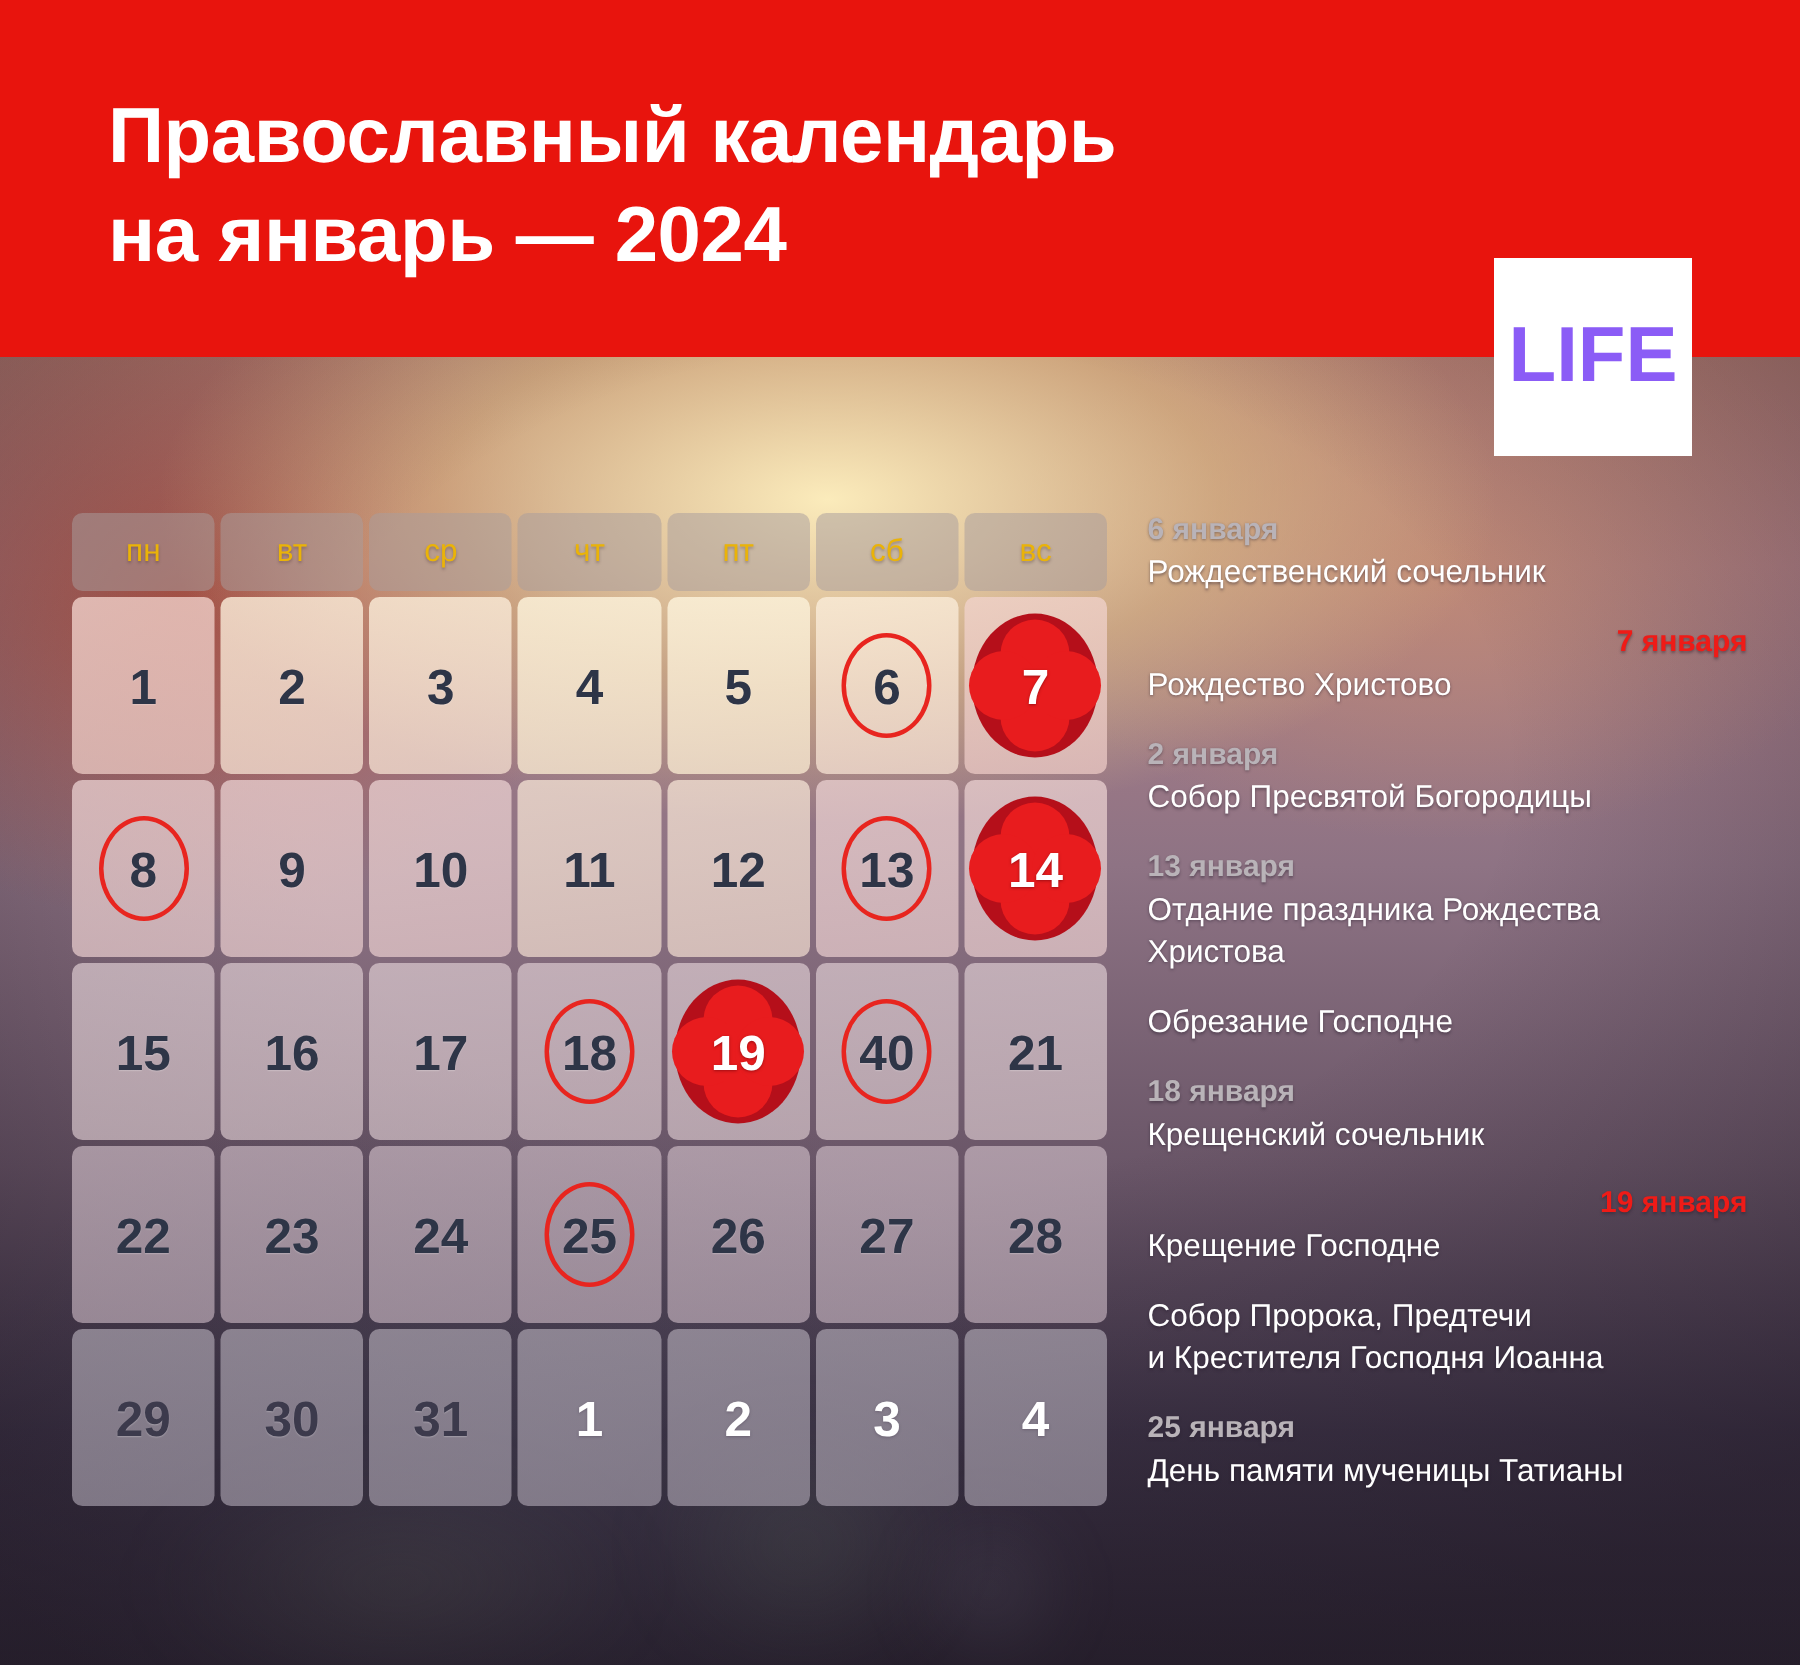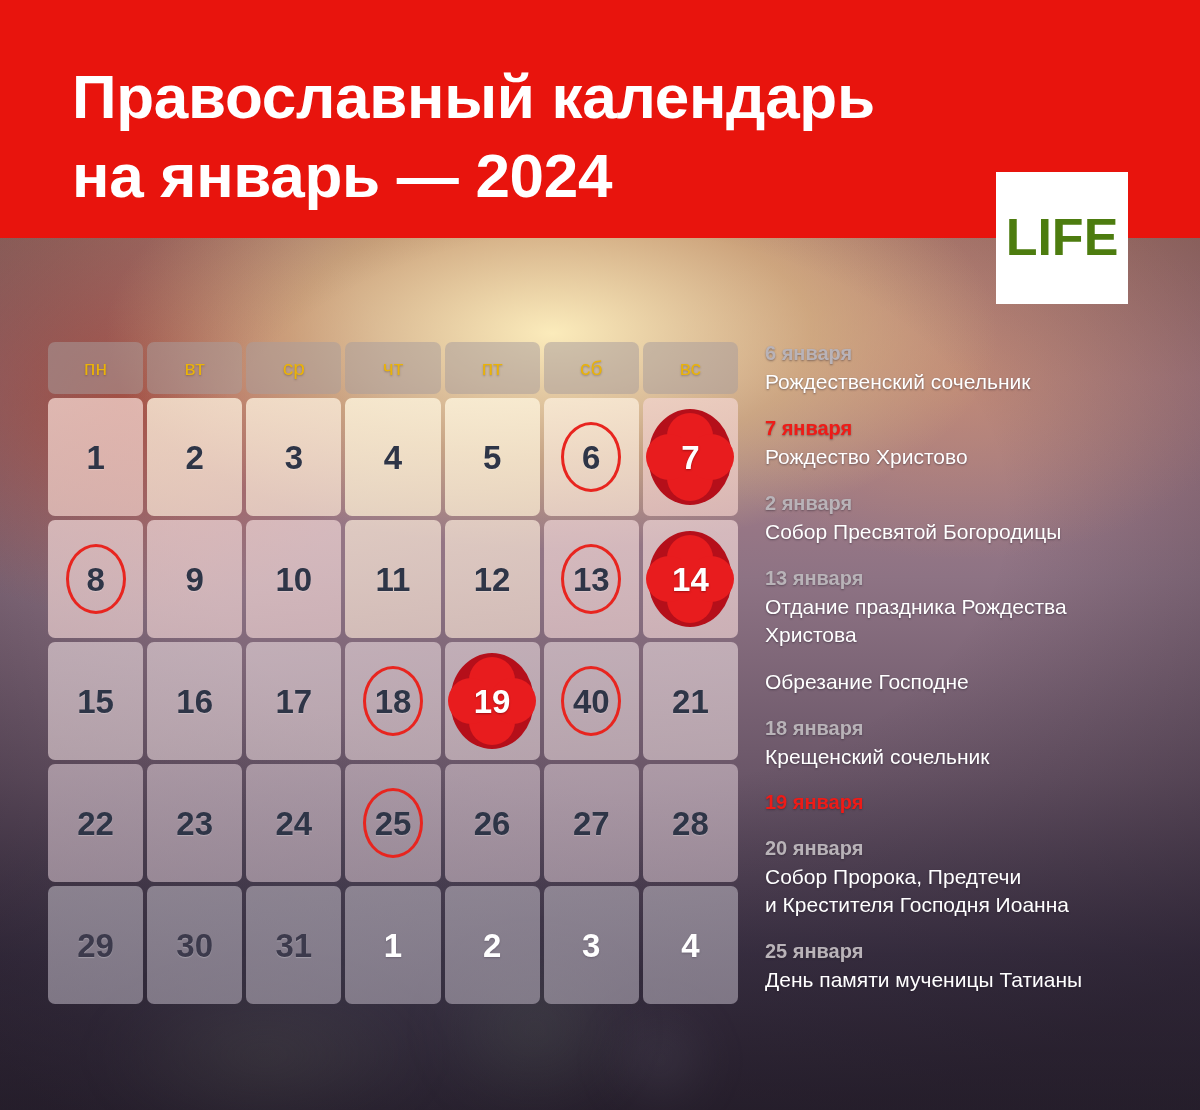--- a/index.html
+++ b/index.html
@@ -41,29 +41,29 @@
     background:radial-gradient(ellipse 900px 620px at 50% 46%, rgba(0,0,0,0) 45%, rgba(30,22,34,0.45) 100%);
   }
 
   
   .header{
     position:absolute;left:0;top:0;width:1200px;height:238px;
     background:#e8140d;
   }
   .title{
     position:absolute;left:72px;top:58px;width:880px;
-    color:#ffffff;font-size:62px;line-height:1.27;font-weight:bold;
+    color:#ffffff;font-size:52px;line-height:1.27;font-weight:bold;
     letter-spacing:-0.3px;white-space:pre-line;
   }
   .logo{
     position:absolute;left:996px;top:172px;width:132px;height:132px;
     background:#ffffff;display:flex;align-items:center;justify-content:center;
   }
   .logo-text{
-    color:#4d7c0f;font-size:52px;font-weight:bold;letter-spacing:0px;
+    color:#8b5cf6;font-size:52px;font-weight:bold;letter-spacing:0px;
     line-height:1;transform:translateY(-1px);
   }
 
   
   .calendar{position:absolute;left:48px;top:342px;width:690px;}
   .cal-row{display:flex;gap:4px;margin-bottom:4px;}
   .cal-head{
     flex:1 1 0;height:52px;border-radius:7px;
     background:rgba(168,158,158,0.52);
     display:flex;align-items:center;justify-content:center;
@@ -119,21 +119,21 @@
   .badge .p-r{right:-2px;top:25px;}
   .cal-cell.feast .num{color:#ffffff;font-weight:bold;text-shadow:0 1px 2px rgba(90,0,10,0.5);}
 
   
   .events{position:absolute;left:765px;top:340px;width:400px;}
   .event{margin-bottom:19px;}
   .ev-date{
     font-size:20px;font-weight:bold;line-height:1.35;color:#b9b3b8;
     text-shadow:0 1px 2px rgba(40,30,45,0.45);
   }
-  .ev-date.major{color:#ef1b17;}
+  .ev-date.major{color:#ef1b17;text-align:right;}
   .ev-name{
     font-size:21px;line-height:1.33;color:#ffffff;white-space:pre-line;
     text-shadow:0 1px 2px rgba(40,30,45,0.5);margin-top:1px;
   }
 </style>
 </head>
 <body>
 
 <div id="page">
 
@@ -328,23 +328,23 @@
       </div>
       <div class="event">
         <div class="ev-name">Обрезание Господне</div>
       </div>
       <div class="event">
         <div class="ev-date">18 января</div>
         <div class="ev-name">Крещенский сочельник</div>
       </div>
       <div class="event">
         <div class="ev-date major">19 января</div>
-      </div>
-      <div class="event">
-        <div class="ev-date">20 января</div>
+        <div class="ev-name">Крещение Господне</div>
+      </div>
+      <div class="event">
         <div class="ev-name">Собор Пророка, Предтечи
 и Крестителя Господня Иоанна</div>
       </div>
       <div class="event">
         <div class="ev-date">25 января</div>
         <div class="ev-name">День памяти мученицы Татианы</div>
       </div>
     </div>
 
 </div>

